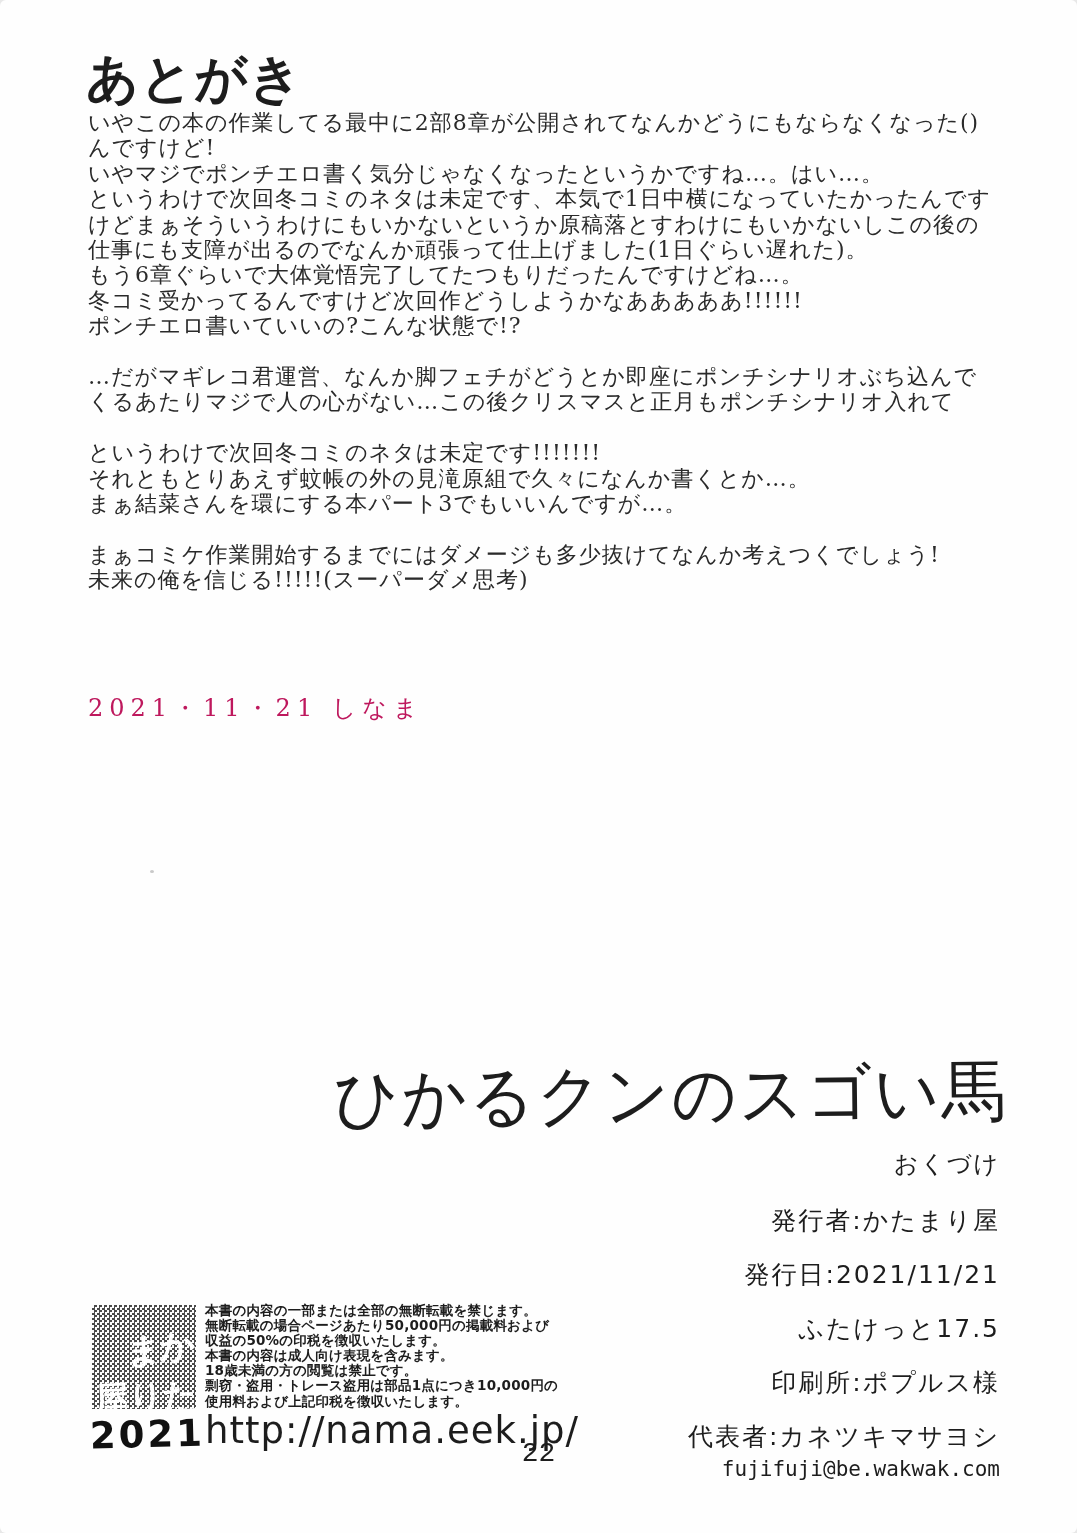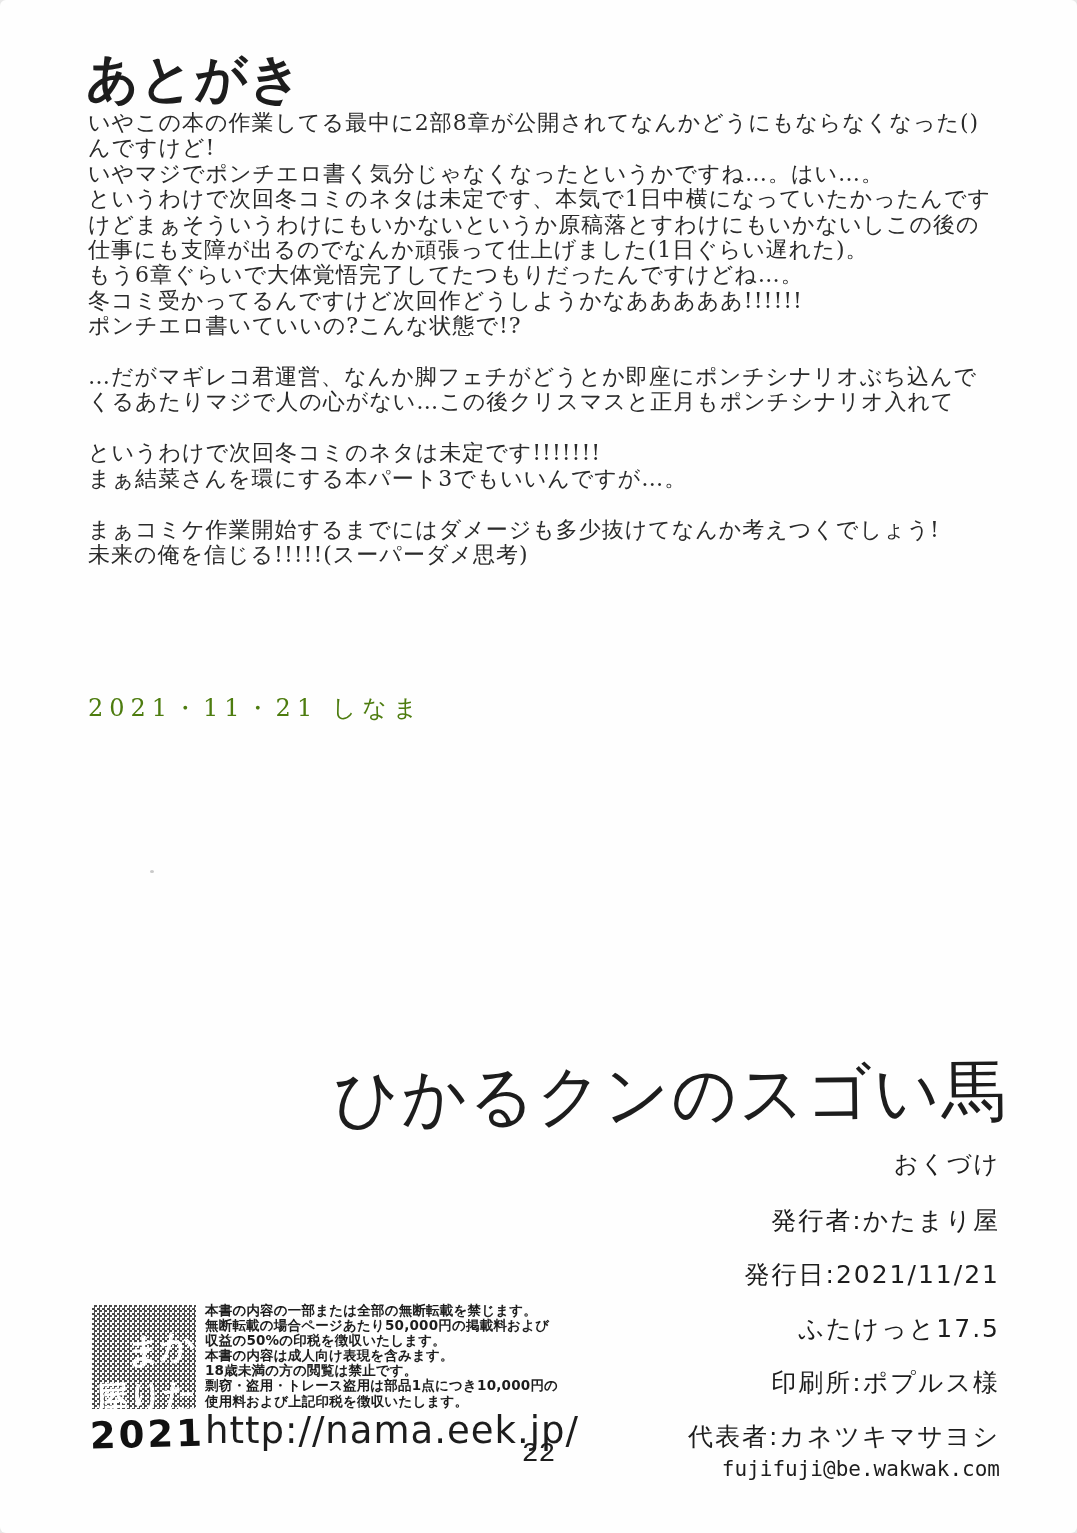--- a/index.html
+++ b/index.html
@@ -35,21 +35,21 @@
     letter-spacing: 1px;
     color: #2a2a2a;
   }
   .body-lines .line { white-space: nowrap; }
   .date-line {
     position: absolute;
     left: 88px;
     top: 692px;
     font-size: 24px;
     letter-spacing: 6px;
-    color: #4d7c0f;
+    color: #be185d;
     white-space: nowrap;
   }
   .book-title {
     position: absolute;
     right: 70px;
     top: 1048px;
     font-family: "DejaVu Sans", "Liberation Sans", sans-serif;
     font-size: 64px;
     font-weight: 400;
     letter-spacing: 2px;
@@ -159,20 +159,21 @@
       <div class="line">けどまぁそういうわけにもいかないというか原稿落とすわけにもいかないしこの後の</div>
       <div class="line">仕事にも支障が出るのでなんか頑張って仕上げました(1日ぐらい遅れた)。</div>
       <div class="line">もう6章ぐらいで大体覚悟完了してたつもりだったんですけどね…。</div>
       <div class="line">冬コミ受かってるんですけど次回作どうしようかなあああああ!!!!!!</div>
       <div class="line">ポンチエロ書いていいの?こんな状態で!?</div>
       <div class="line">&nbsp;</div>
       <div class="line">…だがマギレコ君運営、なんか脚フェチがどうとか即座にポンチシナリオぶち込んで</div>
       <div class="line">くるあたりマジで人の心がない…この後クリスマスと正月もポンチシナリオ入れて</div>
       <div class="line">&nbsp;</div>
       <div class="line">というわけで次回冬コミのネタは未定です!!!!!!!</div>
+      <div class="line">それともとりあえず蚊帳の外の見滝原組で久々になんか書くとか…。</div>
       <div class="line">まぁ結菜さんを環にする本パート3でもいいんですが…。</div>
       <div class="line">&nbsp;</div>
       <div class="line">まぁコミケ作業開始するまでにはダメージも多少抜けてなんか考えつくでしょう!</div>
       <div class="line">未来の俺を信じる!!!!!(スーパーダメ思考)</div>
     </div>
 
   <div class="date-line">2021・11・21 しなま</div>
 
   <div class="book-title">ひかるクンのスゴい馬</div>
 

